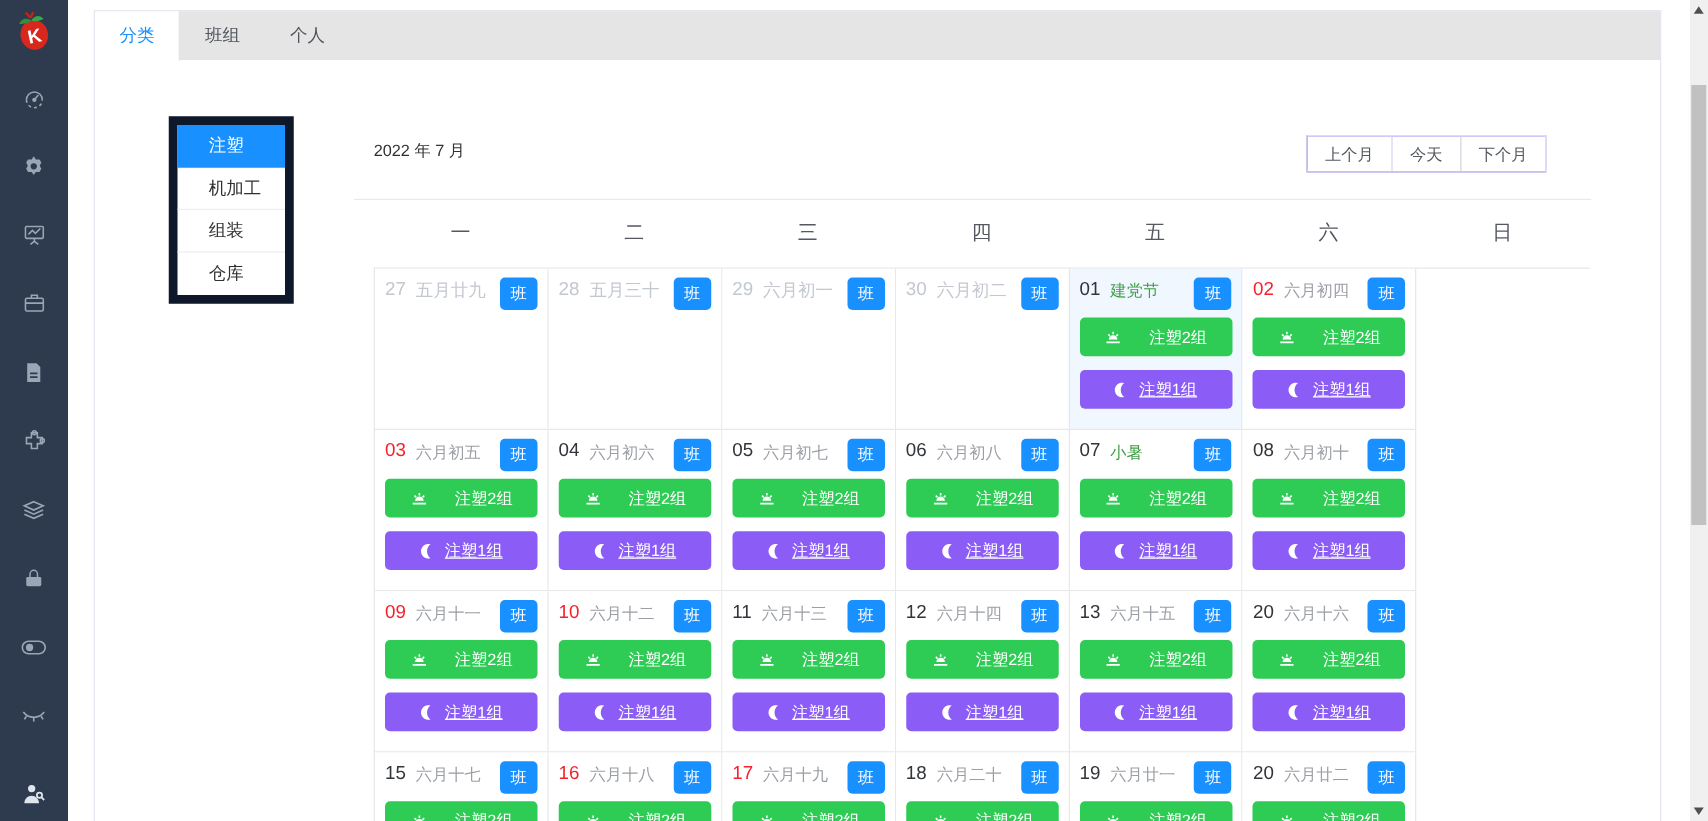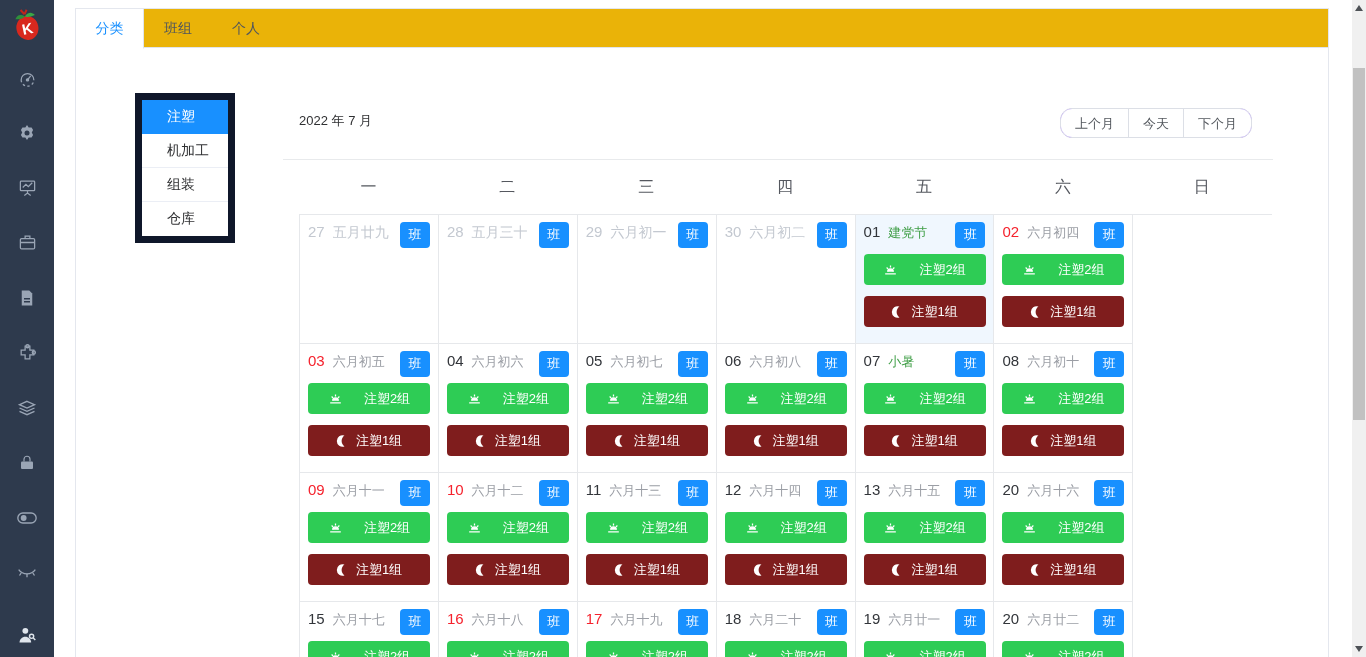--- a/index.html
+++ b/index.html
@@ -11,37 +11,37 @@
   .logo { width:54px; height:50px; display:flex; align-items:center; justify-content:center; cursor:pointer; }
   .side-icons { display:flex; flex-direction:column; }
   .side-icon { width:54px; height:55px; display:flex; align-items:center; justify-content:center; cursor:pointer; }
   .side-icon svg { stroke:#9aa5b5; fill:none; stroke-width:1.6; }
   .side-bottom { position:absolute; bottom:0; left:0; width:54px; height:44px; display:flex; align-items:center; justify-content:center; cursor:pointer; }
   .side-bottom svg { stroke:#dfe5ec; fill:none; stroke-width:1.7; }
 
   
   .card { position:absolute; left:75px; top:8px; width:1254px; height:1300px;
     border:1px solid #e4e7ee; background:#fff; }
-  .tabbar { height:39px; background:#eab308; border-bottom:1px solid #e0e4ec; display:flex; }
+  .tabbar { height:39px; background:#e5e5e5; border-bottom:1px solid #e0e4ec; display:flex; }
   .tab { width:68px; height:39px; line-height:38px; text-align:center; font-size:14px; color:#51565d; cursor:pointer; }
   .tab.active { background:#fff; color:#1890ff; border-right:1px solid #e0e4ec; border-bottom:1px solid #fff; height:40px; }
   .content { position:relative; }
 
   
   .cat-menu { position:absolute; left:59px; top:45px; width:100px; border:7px solid #0f172a; background:#fff; }
   .cat-item { height:34px; line-height:33px; padding-left:25px; font-size:14px; color:#303133;
     border-bottom:1px solid #ebeef5; cursor:pointer; }
   .cat-item:last-child { border-bottom:none; }
   .cat-item.selected { background:#1890ff; color:#fff; border-bottom-color:#1890ff; }
 
   
   .calendar { position:absolute; left:207px; top:0; width:990px; }
   .cal-header { height:112px; position:relative; border-bottom:1px solid #e8eaec; }
   .cal-title { position:absolute; left:16px; top:64px; font-size:13px; color:#303133; }
-  .btn-group { position:absolute; right:21px; top:60px; display:flex; border:1px solid #dcdfe6; border-radius:12px; overflow:hidden; background:#8b5cf6; }
+  .btn-group { position:absolute; right:36px; top:60px; display:flex; border:1px solid #dcdfe6; border-radius:0; overflow:hidden; background:#8b5cf6; }
   .nav-btn { padding:0 14px; height:28px; line-height:27px; font-size:13px; color:#54585e; background:#fff;
     border:none; border-right:1px solid #dcdfe6; cursor:pointer; font-family:inherit; }
   .nav-btn:last-child { border-right:none; }
   .weekdays { display:flex; height:54px; padding-left:16px; }
   .wd { width:138.9px; text-align:center; line-height:54px; font-size:16px; color:#55585f; }
   .grid { margin-left:16px; width:973px; display:flex; flex-wrap:wrap; border-top:1px solid #e6e8eb; border-left:1px solid #e6e8eb; }
   .cell { width:138.9px; height:129px; border-right:1px solid #e6e8eb; border-bottom:1px solid #e6e8eb;
     padding:7px 8px 0 8px; position:relative; background:#fff; cursor:pointer; }
   .cell.highlight { background:#f0f7fe; }
   .cell-head { display:flex; align-items:flex-start; padding-right:32px; }
@@ -50,21 +50,21 @@
   .dnum.prev { color:#c3c8d0; }
   .lunar { font-size:13px; color:#9b9ea5; line-height:19px; margin-left:8px; margin-top:1px; }
   .lunar.holiday { color:#3f9e46; }
   .lunar.prev { color:#c3c8d0; font-size:14px; }
   .badge { position:absolute; top:7px; right:8px; width:30px; height:26px; line-height:26px; text-align:center;
     background:#1890ff; color:#fff; font-size:13px; border-radius:4px; cursor:pointer; }
   .shift-btn { display:flex; align-items:center; justify-content:center; gap:6px;
     width:122px; height:31px; margin:10px auto 0 auto; border:none; border-radius:4px;
     color:#fff; font-size:13px; cursor:pointer; font-family:inherit; }
   .shift-btn.day { background:#2ecc55; margin-top:12px;gap:21px; }
-  .shift-btn.night { background:#7f1d1d; margin-top:11px; }
+  .shift-btn.night { background:#8b5cf6; margin-top:11px;text-decoration:underline; }
 
   
   .scrollbar { position:fixed; right:0; top:0; width:14px; height:657px; background:#f0f0f0; z-index:9; }
   .sb-arrow { position:absolute; left:0; width:14px; height:16px; display:flex; align-items:center; justify-content:center; cursor:pointer; }
   .sb-arrow.up { top:0; }
   .sb-arrow.down { bottom:0; }
   .tri-up { width:0; height:0; border-left:4px solid transparent; border-right:4px solid transparent; border-bottom:6px solid #4d5156; }
   .tri-down { width:0; height:0; border-left:4px solid transparent; border-right:4px solid transparent; border-top:6px solid #4d5156; }
   .sb-thumb { position:absolute; left:1px; top:68px; width:12px; height:352px; background:#c1c1c1; cursor:pointer; }
 </style>

